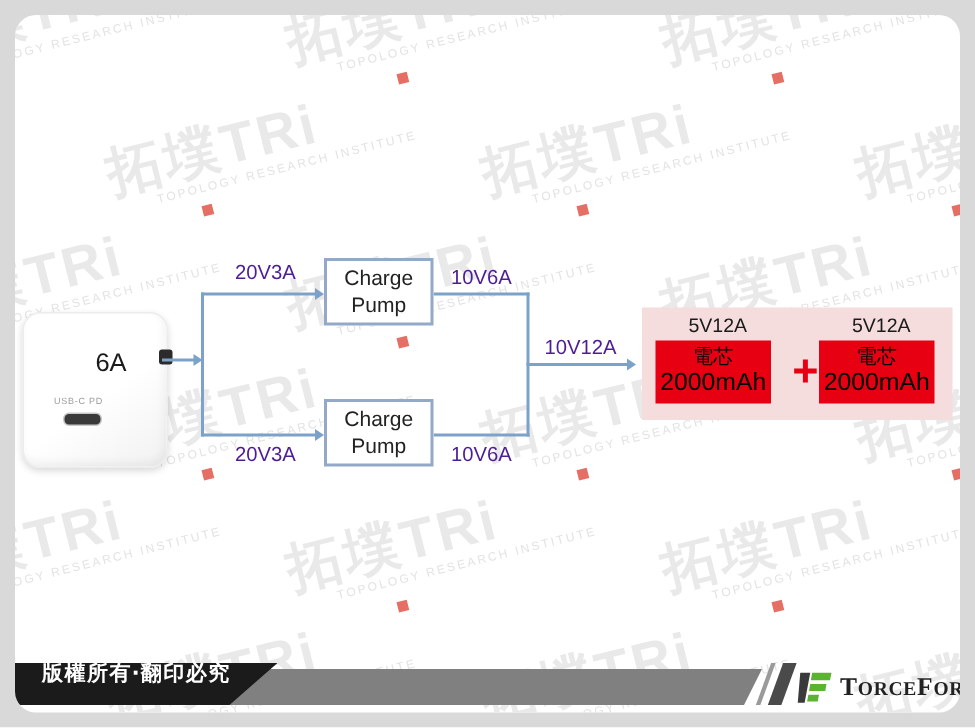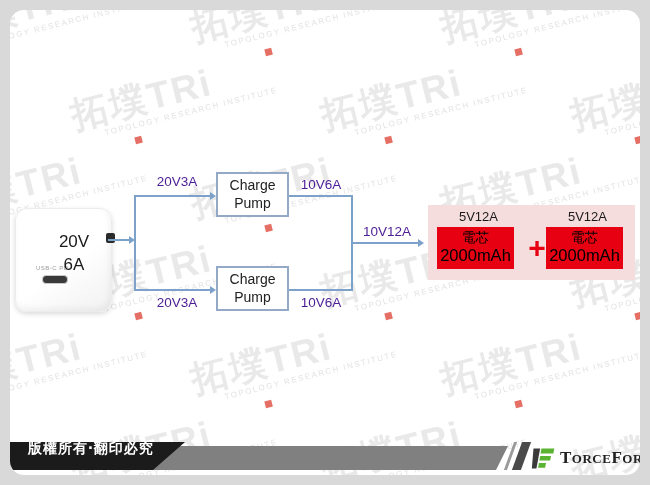--- a/index.html
+++ b/index.html
@@ -168,21 +168,20 @@
           <div class="wm-en">TOPOLOGY RESEARCH INSTITUTE</div>
         </div>
       </div>
 
 
     <div class="abs charger">
       <div class="charger-prong"></div>
       <div class="charger-port-label">USB-C PD</div>
       <div class="charger-port"></div>
       <div class="charger-label">
-        <div>20V</div>
         <div>6A</div>
       </div>
     </div>
 
     <div class="abs hline" style="left:98px;top:229px;width:22px;"></div>
     <div class="abs arrowhead" style="left:119px;top:226px;"></div>
     <div class="abs vline" style="left:124px;top:185px;height:96px;"></div>
     <div class="abs hline" style="left:124px;top:185px;width:78px;"></div>
     <div class="abs arrowhead" style="left:200px;top:182px;"></div>
     <div class="abs hline" style="left:124px;top:279px;width:78px;"></div>

